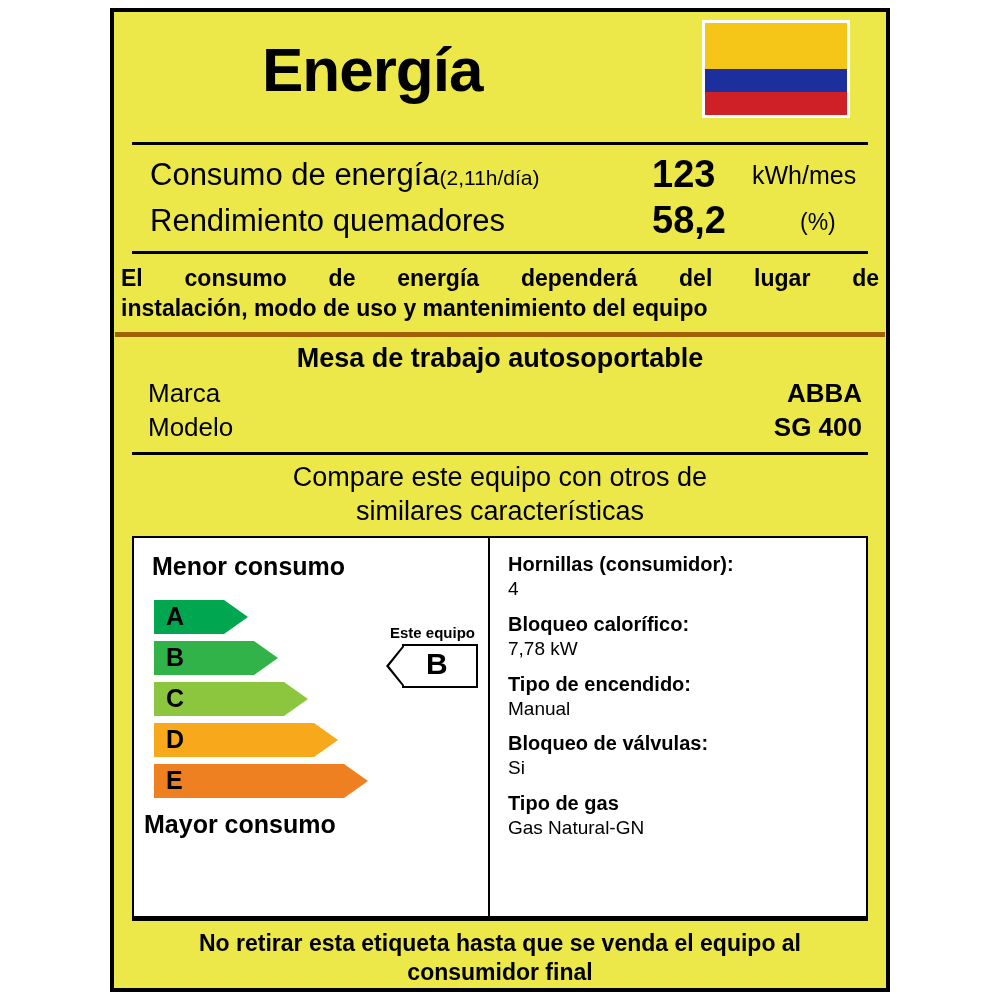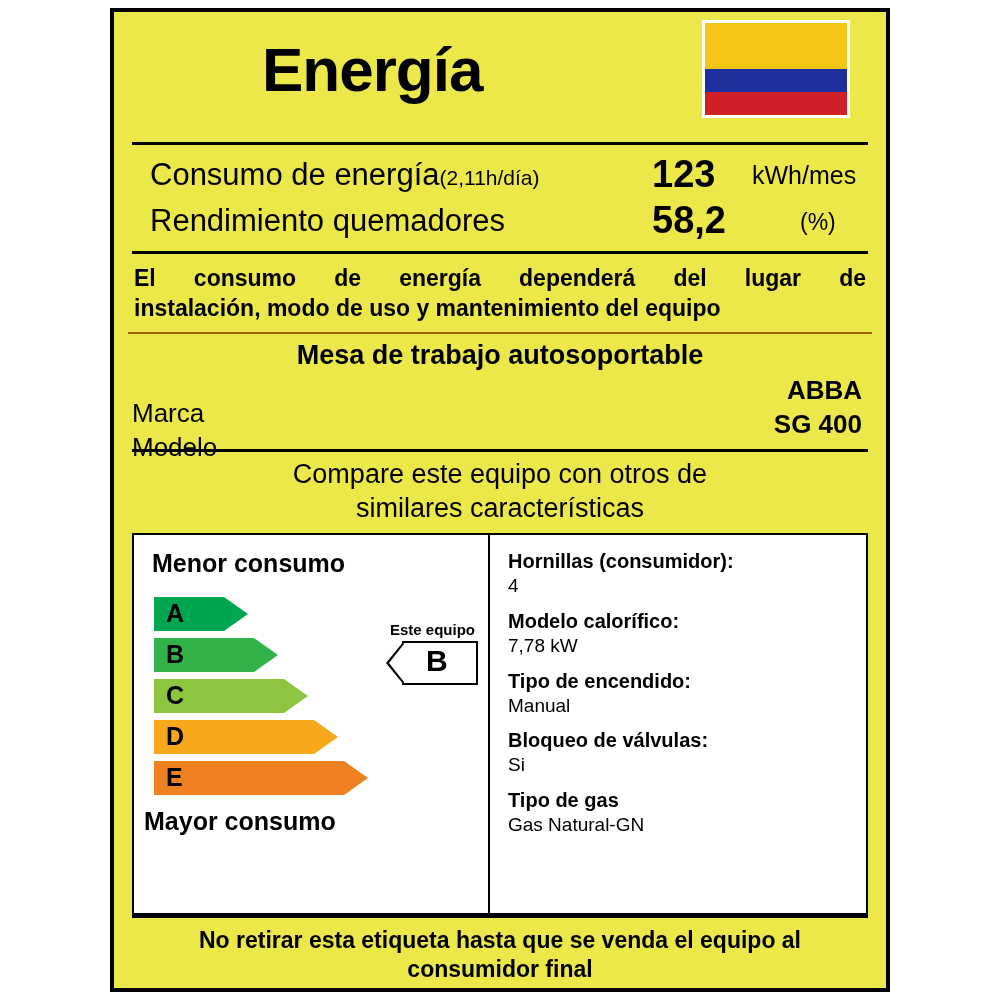--- a/index.html
+++ b/index.html
@@ -92,22 +92,22 @@
     top: 8px;
     font-size: 25px;
     color: #000;
     text-align: right;
   }
   .row.second .val { left: 520px; }
   .row.second .unit { left: 668px; top: 10px; font-size: 23px; }
 
   
   .note {
-    margin: 0 14px;
-    border-bottom: 2px solid #a16207;
+    margin: 0 1px;
+    border-bottom: 5px solid #a16207;
     padding: 10px 0 8px 0;
     font-size: 23px;
     font-weight: bold;
     color: #000;
     line-height: 1.3;
   }
   .note .l1 { text-align: justify; text-align-last: justify; padding: 0 6px; }
   .note .l2 { padding: 0 6px; }
 
   
@@ -124,23 +124,22 @@
     margin-bottom: 4px;
   }
   .prow {
     position: relative;
     height: 34px;
     font-size: 26px;
     color: #000;
   }
   .prow .k {
     position: absolute;
-    left: 0;
-    top: 0;
-    margin-top: 23px;
+    left: 16px;
+    top: 0;
   }
   .prow .v {
     position: absolute;
     right: 6px;
     top: 0;
     font-weight: bold;
   }
 
   
   .compare {
@@ -398,21 +397,21 @@
       <div class="pt-in"></div>
       <div class="lt">B</div>
     </div>
 
     <div class="specs">
         <div class="spec">
           <div class="sk">Hornillas (consumidor):</div>
           <div class="sv">4</div>
         </div>
         <div class="spec">
-          <div class="sk">Modelo calorífico:</div>
+          <div class="sk">Bloqueo calorífico:</div>
           <div class="sv">7,78 kW</div>
         </div>
         <div class="spec">
           <div class="sk">Tipo de encendido:</div>
           <div class="sv">Manual</div>
         </div>
         <div class="spec">
           <div class="sk">Bloqueo de válvulas:</div>
           <div class="sv">Si</div>
         </div>

